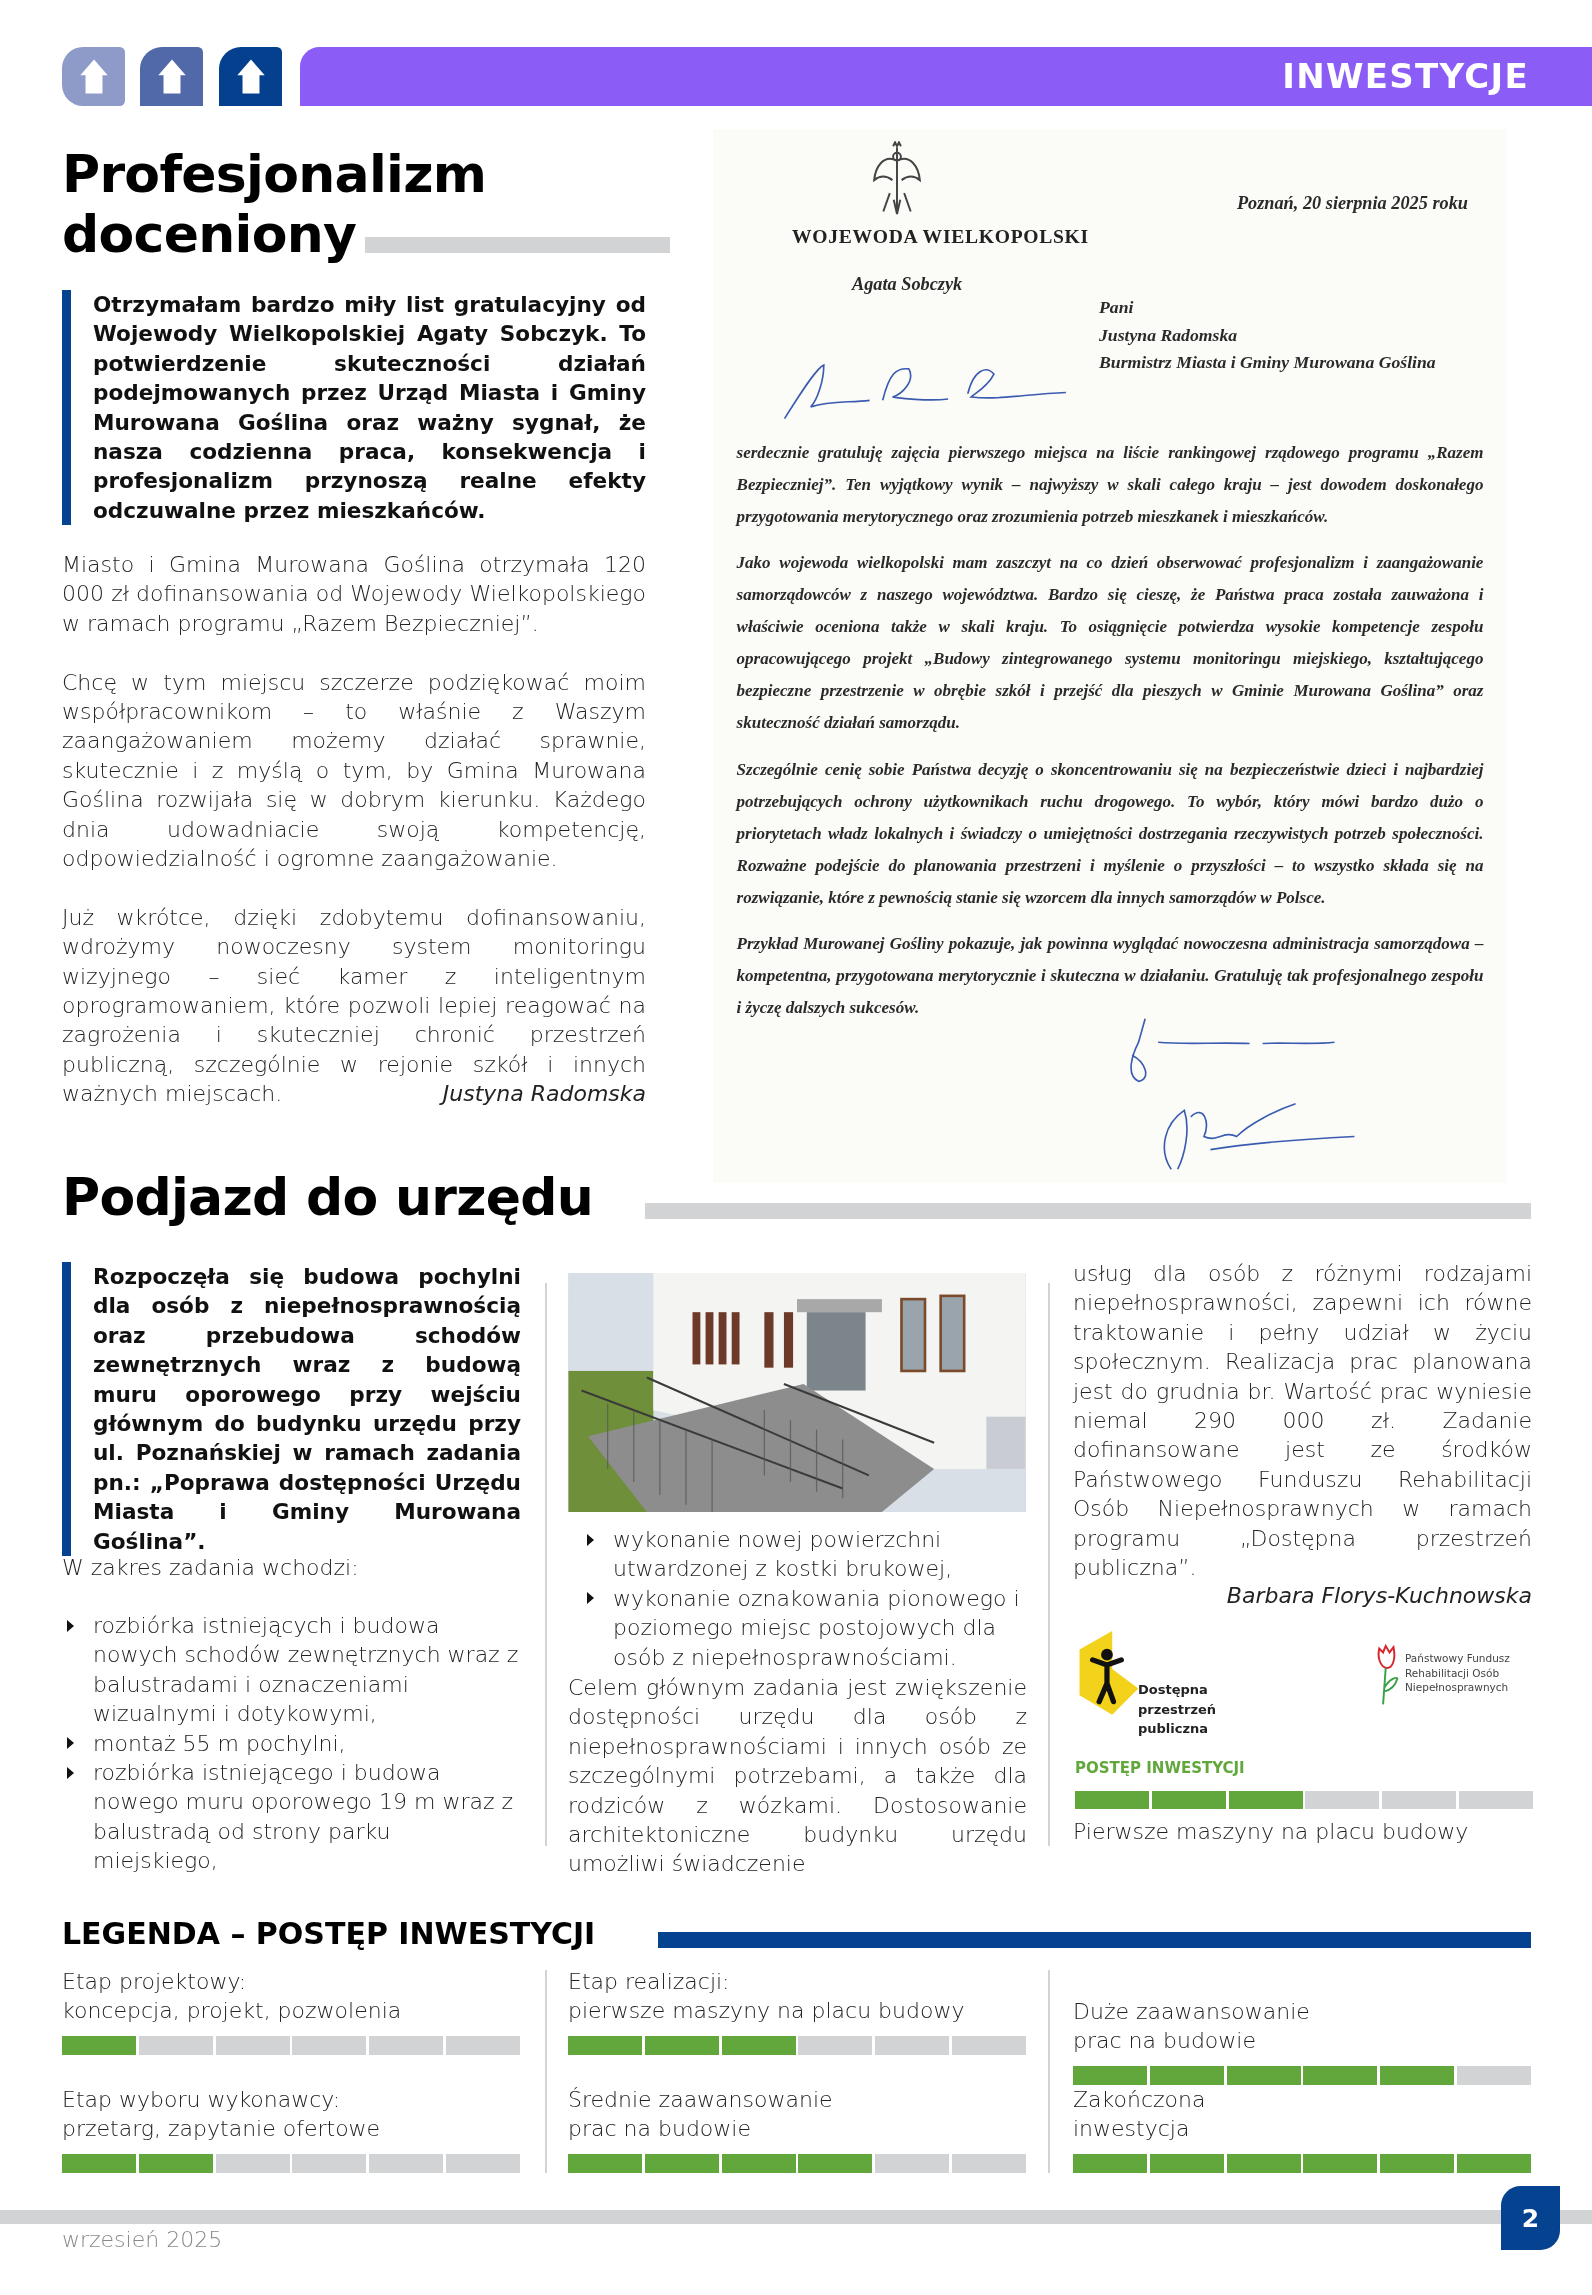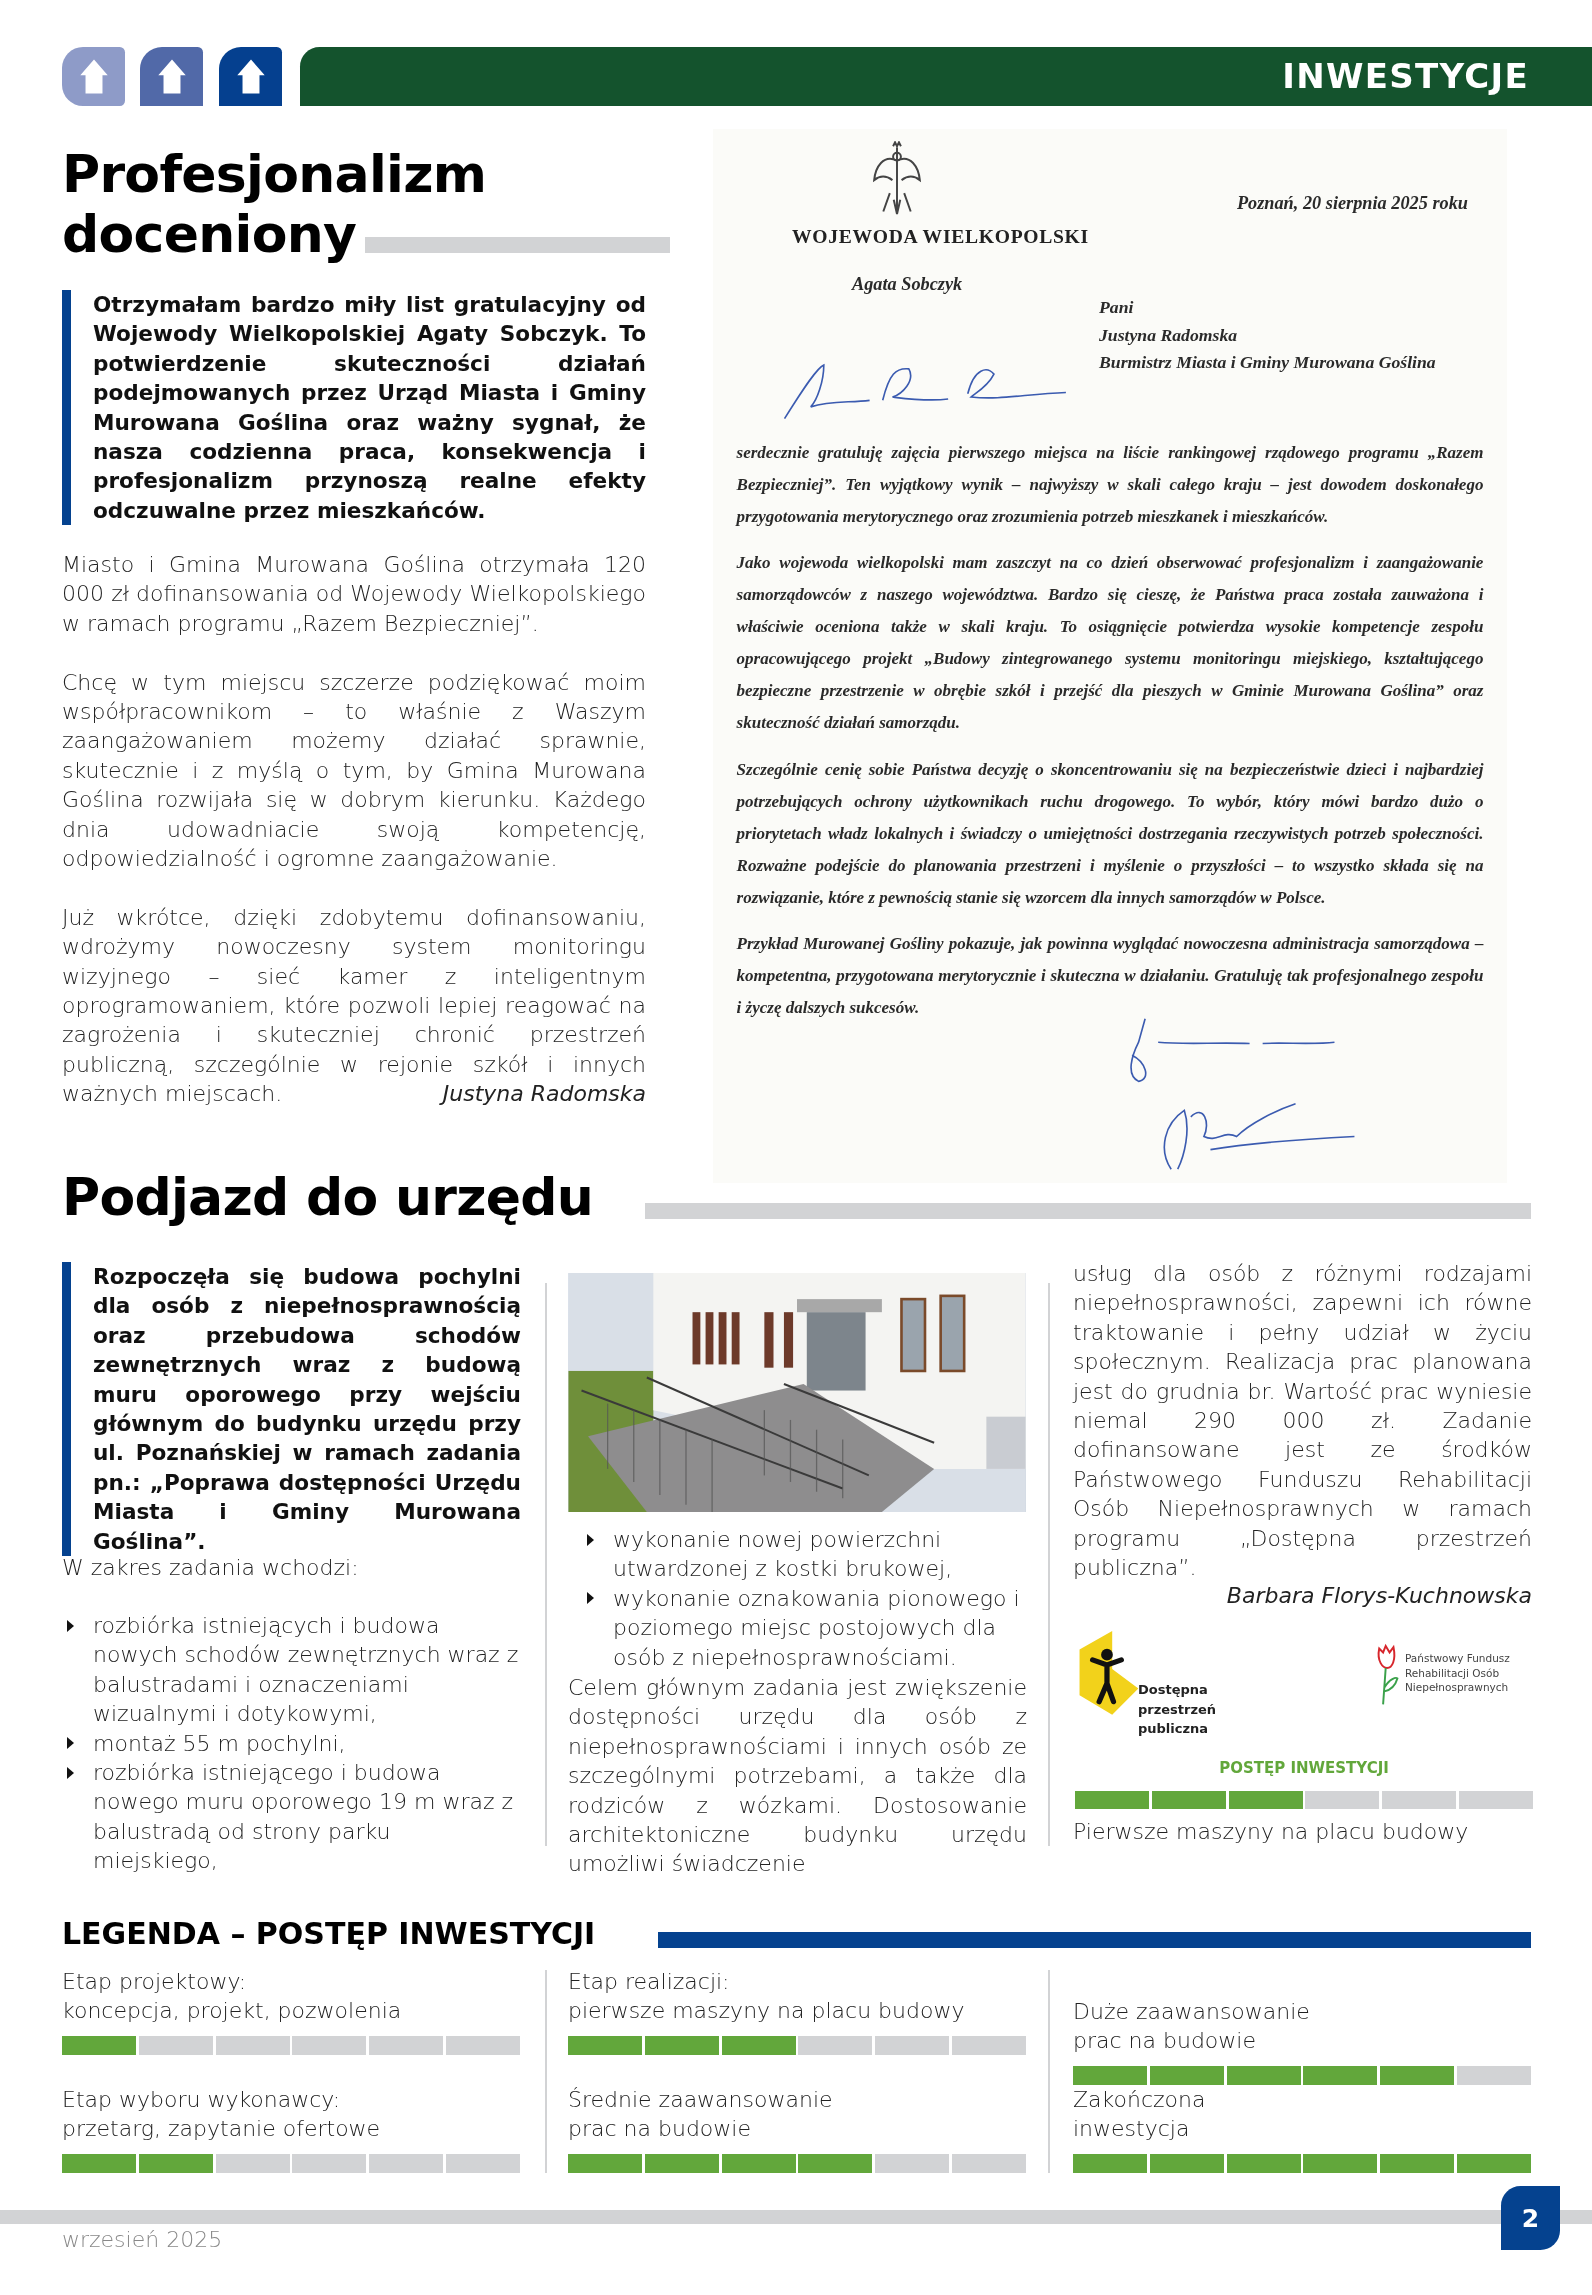--- a/index.html
+++ b/index.html
@@ -6,21 +6,21 @@
   html, body { width: 1593px; height: 2295px; background: #ffffff; overflow: hidden; }
   body { position: relative; font-family: "Liberation Sans", sans-serif; color: #1a1a1a; }
   .abs { position: absolute; }
 
   
   .tab-icon { position: absolute; top: 47px; width: 63px; height: 59px; border-radius: 22px 5.2px 0 0; display: flex; align-items: center; justify-content: center; }
   .tab-icon.t1 { left: 62px; background: #8e9bc8; border-radius: 21px 5.2px 5.2px 21px / 21px 5.2px 5.2px 21px; }
   .tab-icon.t2 { left: 140px; background: #5169a8; }
   .tab-icon.t3 { left: 219px; background: #05408f; }
   .tab-icon svg { width: 30px; height: 37px; }
-  .header-bar { position: absolute; left: 300px; top: 47px; width: 1292px; height: 59px; background: #14532d; border-radius: 19.6px 0 0 0; }
+  .header-bar { position: absolute; left: 300px; top: 47px; width: 1292px; height: 59px; background: #8b5cf6; border-radius: 19.6px 0 0 0; }
   .header-title { position: absolute; right: 63px; top: 9.2px; color: #ffffff; font-family: "DejaVu Sans", sans-serif; font-weight: bold; font-size: 34px; letter-spacing: 1.3px; }
 
   
   .h1 { font-family: "DejaVu Sans", sans-serif; font-weight: bold; font-size: 52px; line-height: 60px; color: #000; letter-spacing: -0.7px; }
   .grey-rule { position: absolute; background: #d2d3d5; height: 15.7px; }
   .blue-rule { position: absolute; background: #05428f; height: 15.7px; }
 
   .lead { position: absolute; border-left: 9.2px solid #05428f; padding-left: 22px; font-family: "DejaVu Sans", sans-serif; font-weight: bold; font-size: 21.6px; line-height: 29.4px; color: #111; text-align: justify; }
   .body-text { font-family: "DejaVu Sans", sans-serif; font-weight: 300; font-size: 22px; line-height: 29.4px; color: #222; text-align: justify; }
   .para { margin-bottom: 29.4px; }
@@ -43,21 +43,21 @@
   .col-divider { position: absolute; width: 2px; background: #d2d3d5; }
   .photo { position: absolute; left: 568px; top: 1273px; width: 458px; height: 239px; overflow: hidden; background: linear-gradient(#dfe6ee, #cfd7e0); }
   ul.bullets { list-style: none; }
   ul.bullets li { position: relative; padding-left: 31px; }
   ul.bullets li::before { content: ""; position: absolute; left: 5.2px; top: 8.5px; border-left: 7.9px solid #111; border-top: 6.5px solid transparent; border-bottom: 6.5px solid transparent; }
 
   
   .progress { display: flex; gap: 2.6px; }
   .progress .seg { flex: 1; height: 18.3px; background: #d2d3d5; }
   .progress .seg.on { background: #62a73b; }
-  .progress-label { font-family: "DejaVu Sans", sans-serif; font-weight: bold; font-size: 15px; color: #62a73b; text-align: center; }
+  .progress-label { font-family: "DejaVu Sans", sans-serif; font-weight: bold; font-size: 15px; color: #62a73b; text-align: left; }
 
   .legend-item { position: absolute; font-family: "DejaVu Sans", sans-serif; font-weight: 300; font-size: 22px; line-height: 29.4px; color: #222; }
   .legend-title { font-family: "DejaVu Sans", sans-serif; font-weight: bold; font-size: 30px; color: #000; letter-spacing: 0px; }
 
   .footer-bar { position: absolute; left: 0; top: 2210px; width: 1593px; height: 14.4px; background: #d2d3d5; }
   .footer-date { position: absolute; left: 62px; top: 2227px; font-family: "DejaVu Sans", sans-serif; font-size: 22px; font-weight: 300; color: #888; }
   .page-badge { position: absolute; left: 1501px; top: 2186px; width: 59px; height: 64px; background: #05428f; border-radius: 19.6px 0 19.6px 0; color: #fff; font-family: "DejaVu Sans", sans-serif; font-weight: bold; font-size: 25px; display: flex; align-items: center; justify-content: center; }
 
   .logo-dpp { position: absolute; left: 1073px; top: 1623px; width: 196px; height: 92px; }
   .logo-pfron { position: absolute; left: 1374px; top: 1642px; width: 151px; height: 65px; }

